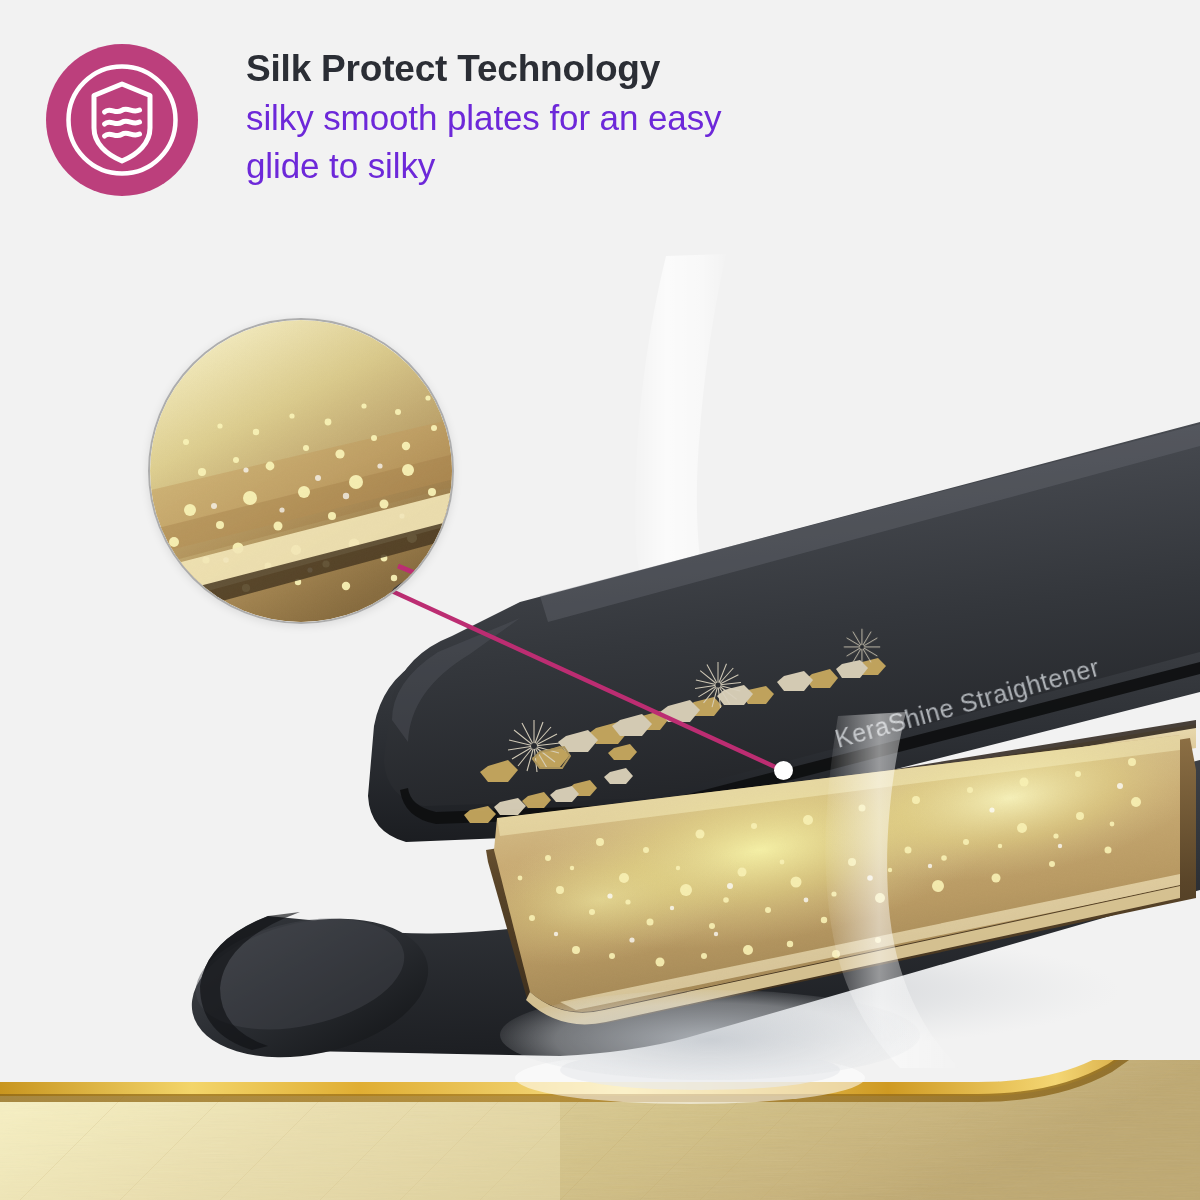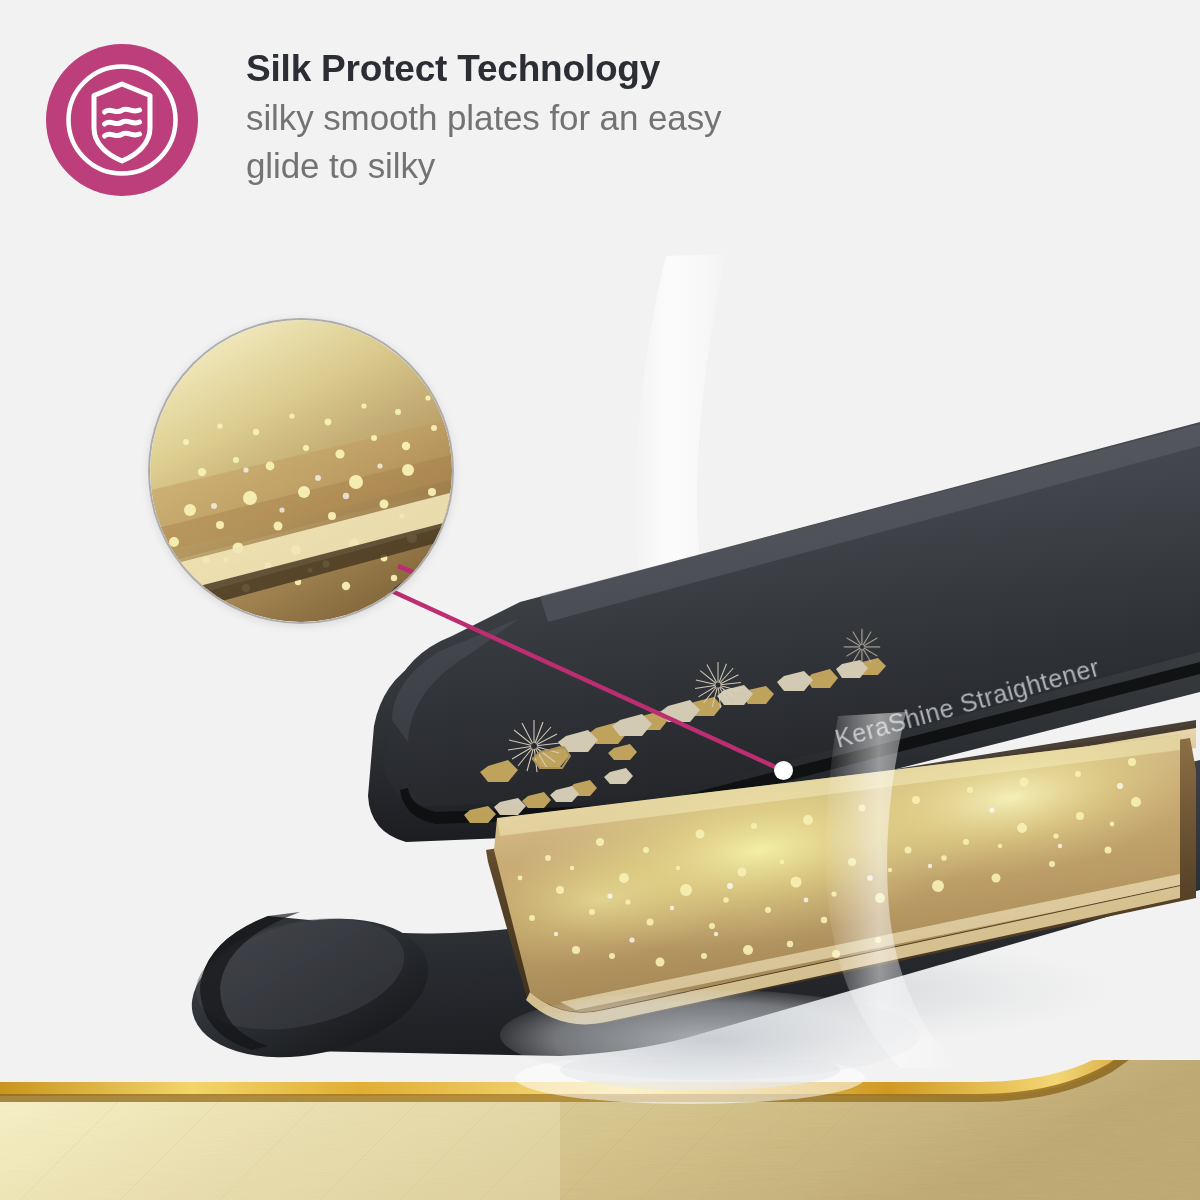--- a/index.html
+++ b/index.html
@@ -18,21 +18,21 @@
     position:absolute;left:46px;top:44px;width:152px;height:152px;border-radius:50%;
     background:#bc3f7c;
   }
   #badge svg{position:absolute;left:0;top:0;}
   #headtext{position:absolute;left:246px;top:44px;width:780px;}
   #title{
     font-size:37px;font-weight:bold;color:#2b2e35;letter-spacing:-0.2px;
     line-height:50px;white-space:nowrap;
   }
   .subline{
-    font-size:35px;font-weight:normal;color:#737373;line-height:48px;
+    font-size:35px;font-weight:normal;color:#6d28d9;line-height:48px;
     white-space:nowrap;letter-spacing:-0.1px;
   }
 
   
   #scene{position:absolute;left:0;top:250px;width:1200px;height:820px;}
 
   
   #magnifier{
     position:absolute;left:148px;top:68px;width:306px;height:306px;border-radius:50%;
     border:2.5px solid #adadad;box-sizing:border-box;overflow:hidden;

